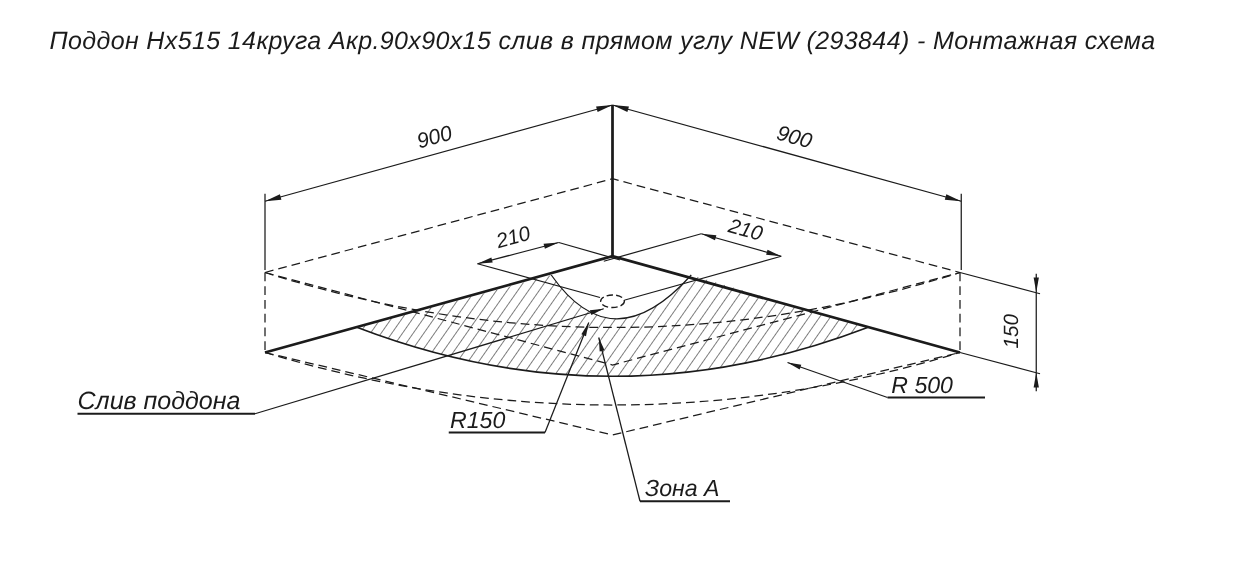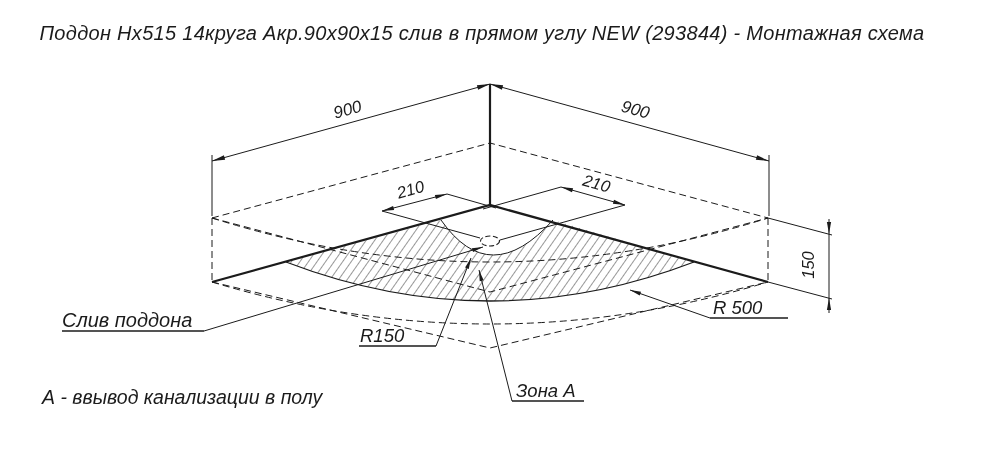--- a/index.html
+++ b/index.html
@@ -9,21 +9,20 @@
          font-style:italic;font-size:20px;letter-spacing:.3px;color:#1b1b1b;white-space:nowrap;}
   .note{position:absolute;left:42px;top:386px;font-style:italic;font-size:19.5px;color:#1b1b1b;white-space:nowrap;}
   svg{position:absolute;left:0;top:0;}
   .dtxt{font-family:"Liberation Sans",sans-serif;font-style:italic;fill:#1b1b1b;}
 </style>
 </head>
 <body>
 
 <div class="canvas">
   <div class="title">Поддон Hx515 14круга Акр.90x90x15 слив в прямом углу NEW (293844) - Монтажная схема</div>
-  <div class="note">А - ввывод канализации в полу</div>
   <svg id="drawing-svg" width="1000" height="454" viewBox="0 0 1000 454">
     <defs>
       <pattern id="hatch" width="7" height="7" patternUnits="userSpaceOnUse" patternTransform="rotate(35)">
         <line x1="0" y1="0" x2="0" y2="7" stroke="#1b1b1b" stroke-width="0.9"></line>
       </pattern>
     </defs>
     <g id="geom" transform="translate(4,0)">
         <path d="M282,262 L437,220 Q486,290 549,220 L690,262 Q486,340 282,262 Z" stroke="#1b1b1b" stroke-width="0" fill="url(#hatch)"></path>
         <path d="M282,262 Q486,340 690,262" stroke="#1b1b1b" stroke-width="1.3" fill="none"></path>
         <path d="M437,220 Q486,290 549,220" stroke="#1b1b1b" stroke-width="1" fill="none"></path>

